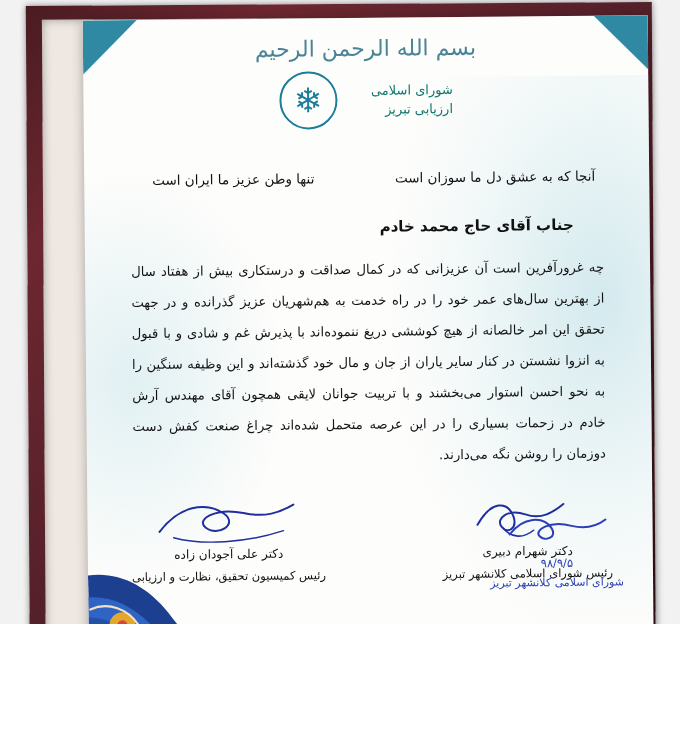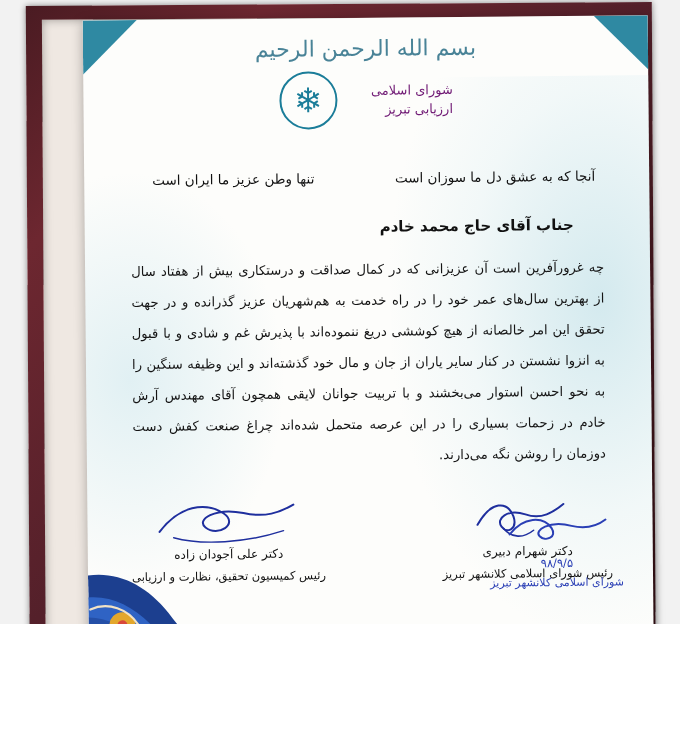--- a/index.html
+++ b/index.html
@@ -129,21 +129,21 @@
     margin-top: 10px;
     display: flex;
     justify-content: center;
     align-items: center;
     gap: 10px;
     direction: rtl;
   }
   .org-text {
     direction: rtl;
     text-align: right;
-    color: #701a75;
+    color: #0f766e;
     line-height: 1.5;
     font-size: 13px;
     margin-left: 24px;
   }
   .org-text div { white-space: nowrap; }
 
   .emblem {
     width: 58px;
     height: 58px;
     position: relative;

